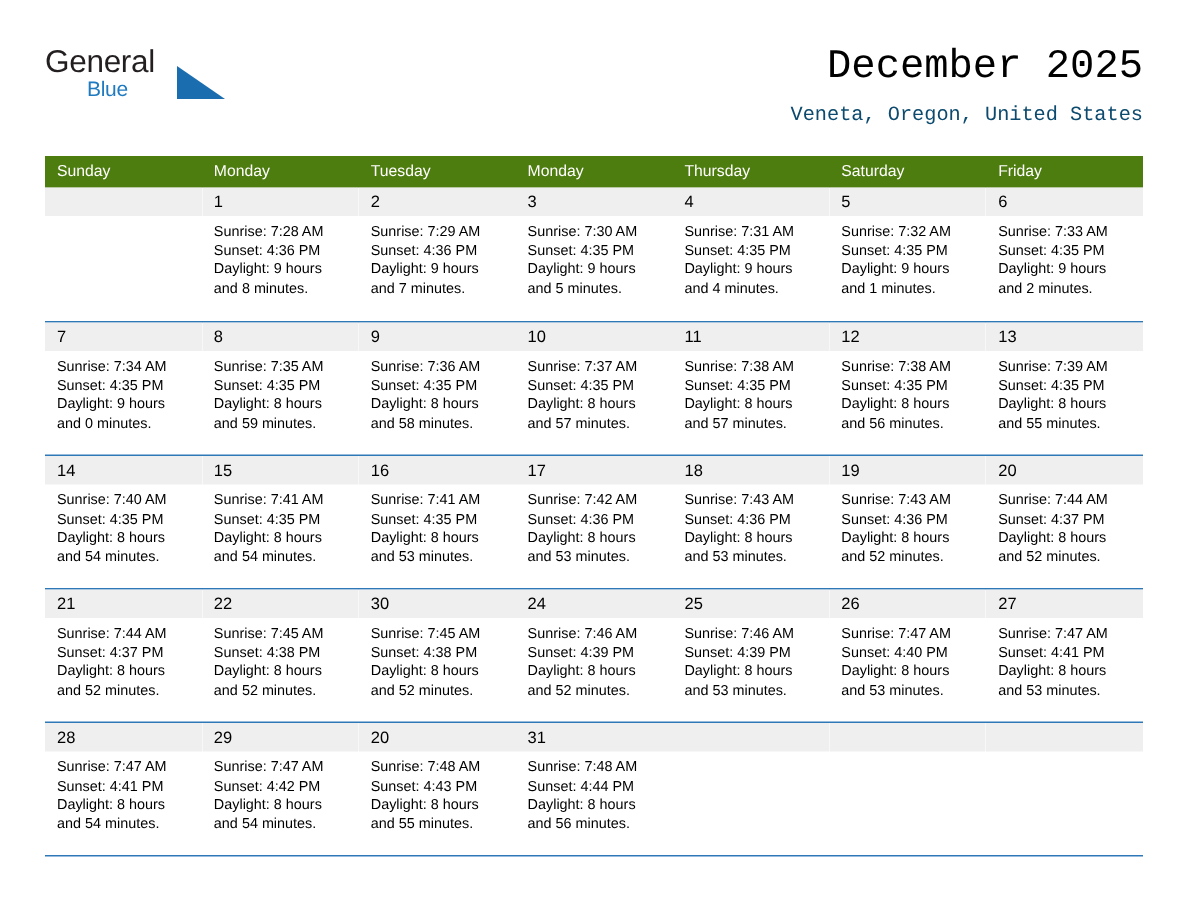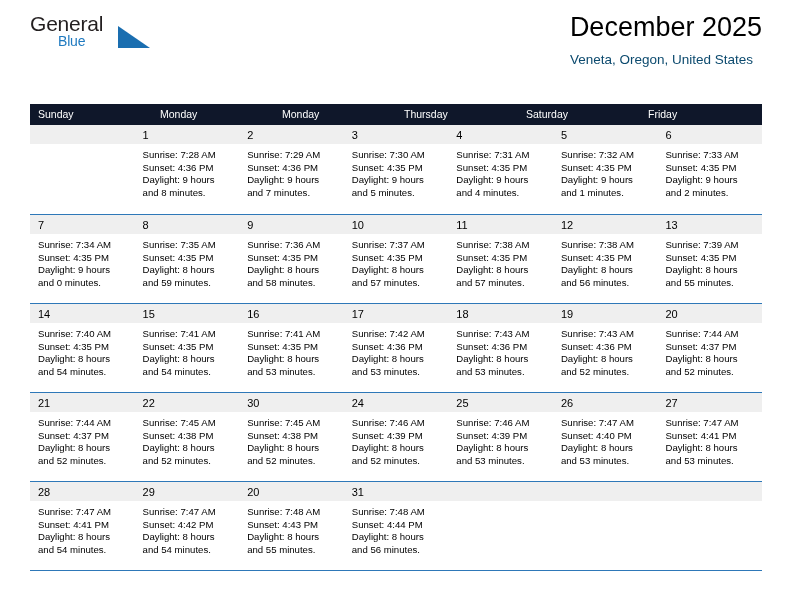--- a/index.html
+++ b/index.html
@@ -19,21 +19,21 @@
     position: relative;
     width: 792px;
     height: 612px;
     box-sizing: border-box;
   }
 
   
   .header {
     position: absolute;
     left: 30px;
-    top: 10px;
+    top: 28px;
     right: 30px;
     height: 70px;
   }
 
   .brand {
     position: absolute;
     left: 0;
     top: 2px;
     width: 115px;
     height: 48px;
@@ -63,21 +63,22 @@
     width: 0;
     height: 0;
     border-left: 32px solid #1a6eb0;
     border-top: 22px solid transparent;
   }
 
   .title-block {
     position: absolute;
     right: 0;
     top: 0;
-    text-align: left;
+    text-align: right;
+    font-family: Liberation Mono, monospace;
   }
   .cal-title {
     font-size: 27px;
     color: #000000;
     line-height: 34px;
     white-space: nowrap;
   }
   .cal-subtitle {
     font-size: 13.5px;
     color: #0c4a6e;
@@ -89,21 +90,21 @@
   
   .calendar {
     position: absolute;
     left: 30px;
     top: 104px;
     width: 732px;
   }
 
   .weekday-row {
     display: flex;
-    background: #0f172a;
+    background: #4d7c0f;
     height: 21px;
   }
   .weekday {
     flex: 1 1 0;
     color: #ffffff;
     font-size: 10.5px;
     line-height: 21px;
     padding-left: 8px;
     box-sizing: border-box;
     white-space: nowrap;
@@ -170,20 +171,21 @@
       <div class="cal-title">December 2025</div>
       <div class="cal-subtitle">Veneta, Oregon, United States</div>
     </div>
 
   </div>
 
   <div class="calendar">
     <div class="weekday-row" id="weekday-row">
         <div class="weekday">Sunday</div>
         <div class="weekday">Monday</div>
+        <div class="weekday">Tuesday</div>
         <div class="weekday">Monday</div>
         <div class="weekday">Thursday</div>
         <div class="weekday">Saturday</div>
         <div class="weekday">Friday</div>
       </div>
     <div id="weeks-container">
         <div class="week first">
           <div class="day-cell">
             <div class="day-number-band"><span class="day-number"></span></div>
           </div>

